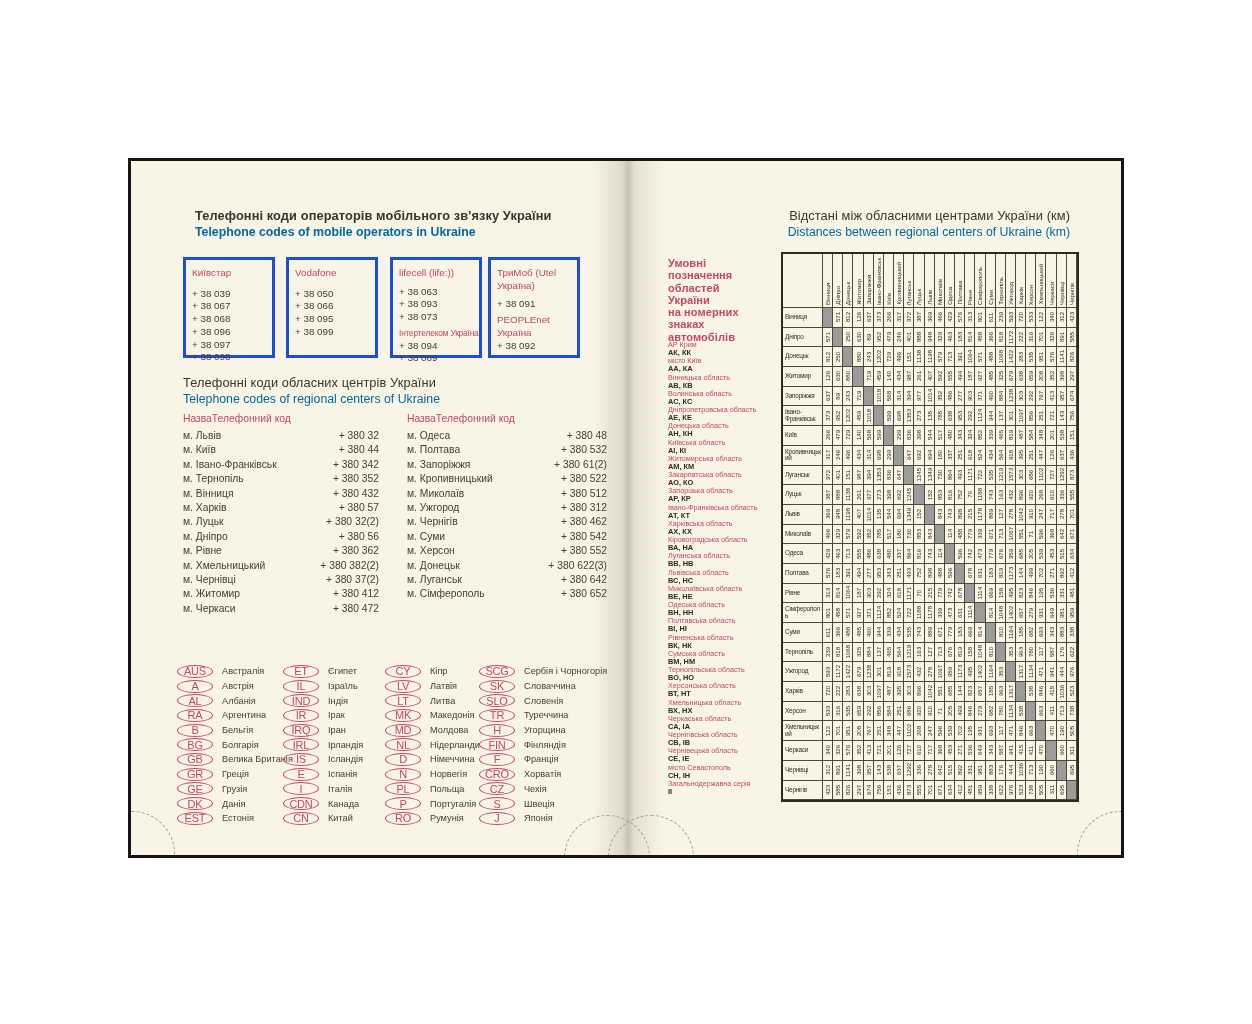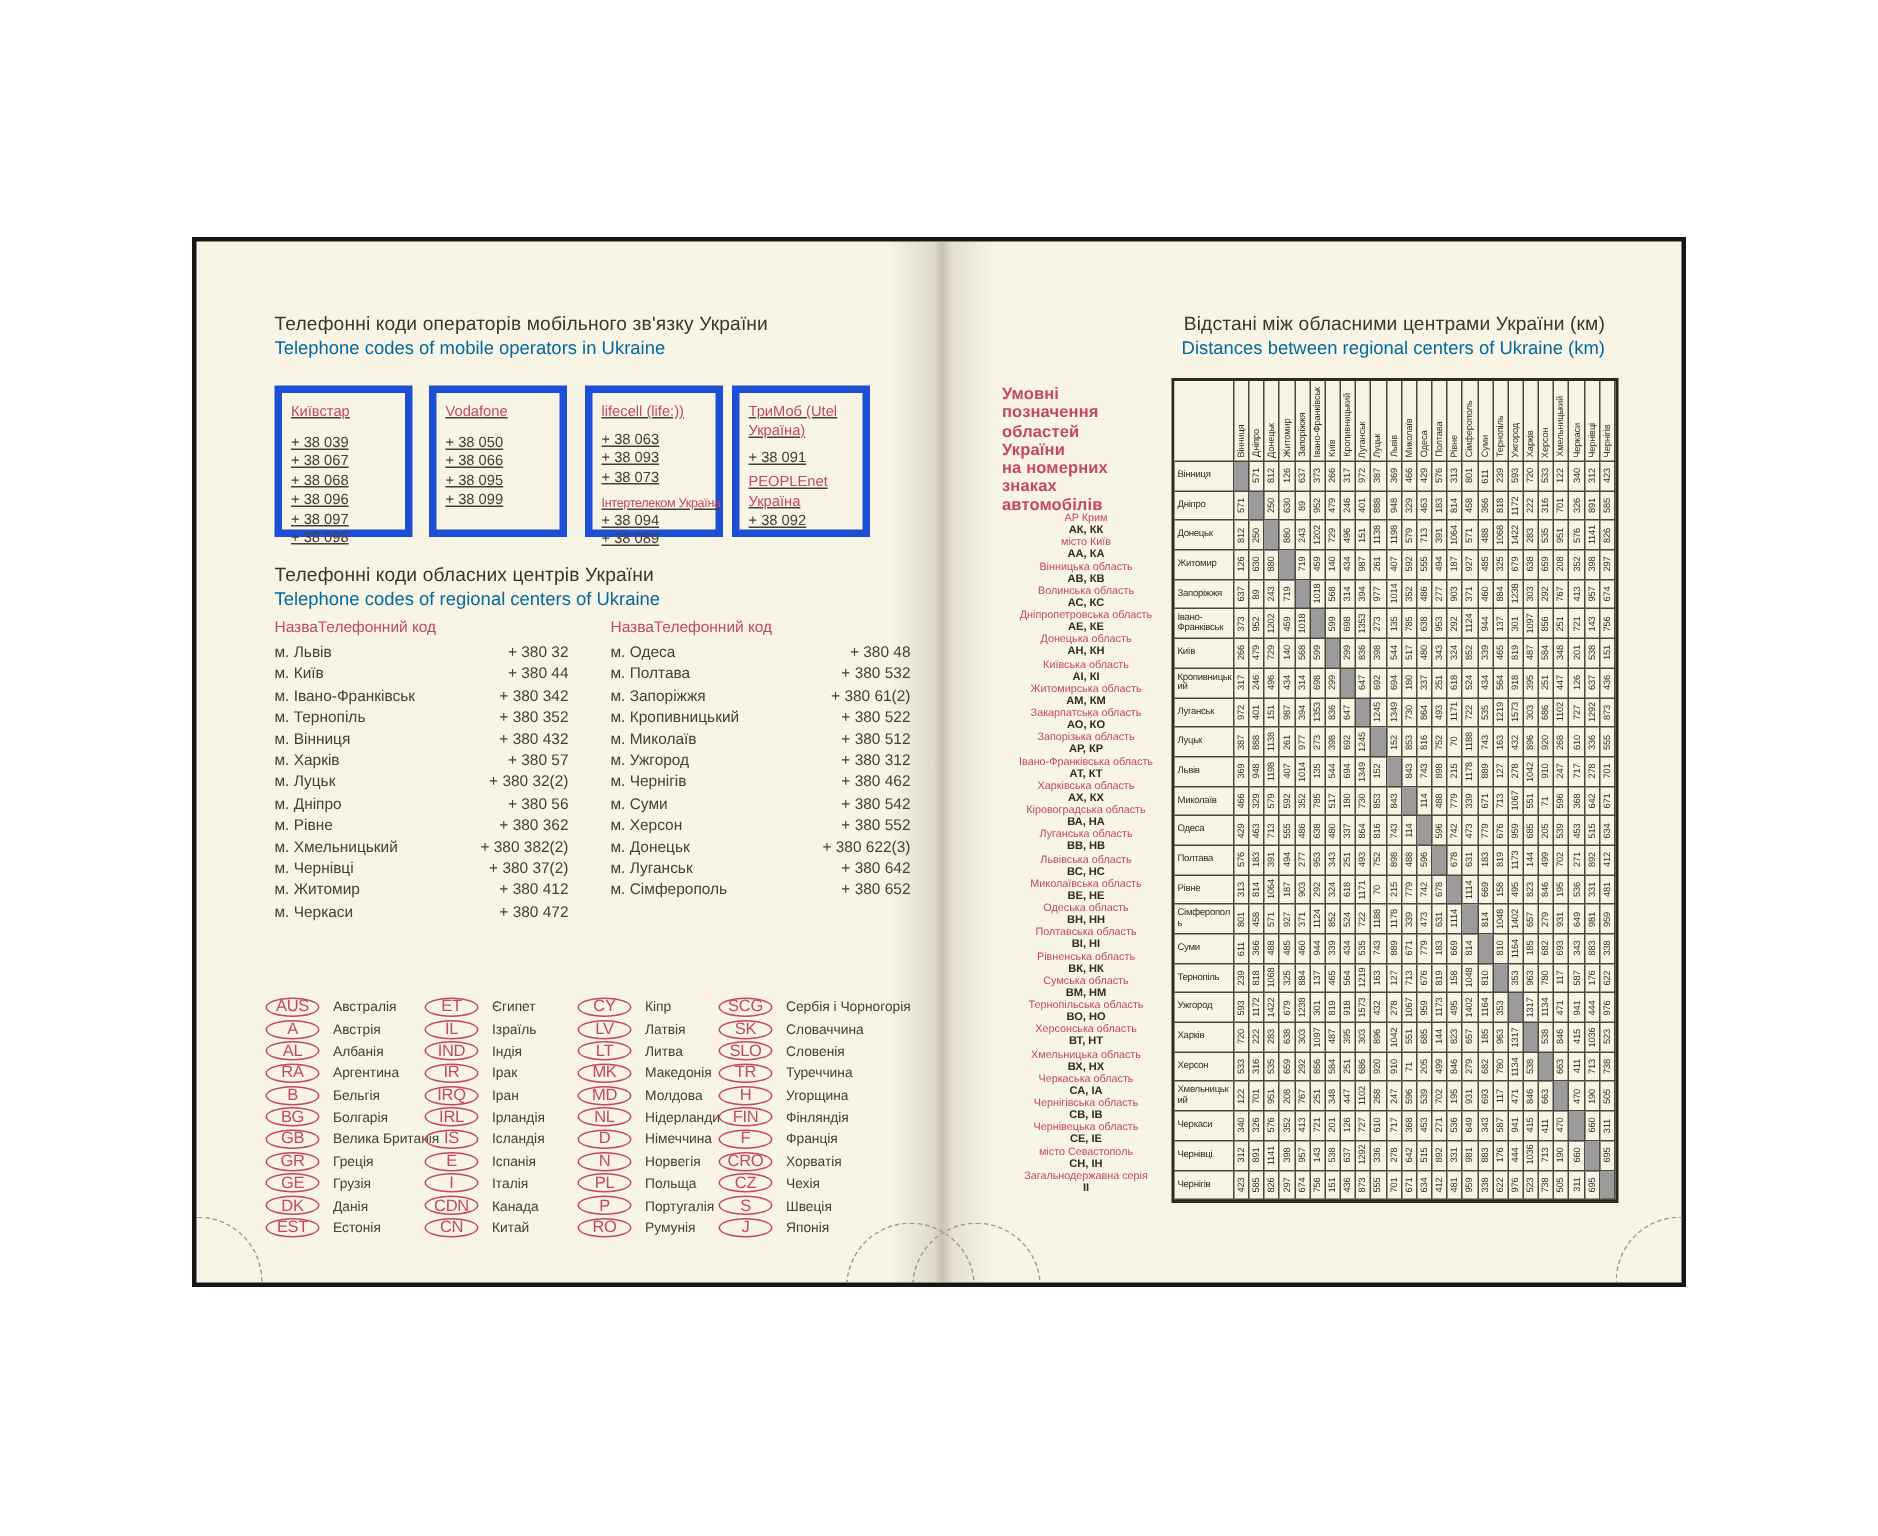--- a/index.html
+++ b/index.html
@@ -21,27 +21,26 @@
   .arc{position:absolute;width:84px;height:84px;border:1px dashed #a09a8a;border-radius:50%;background:transparent;}
   .arc.bl{left:-42px;bottom:-42px;}
   .arc.br{right:-42px;bottom:-42px;}
   .arc.sl{left:433px;bottom:-46px;}
   .arc.sr{left:477px;bottom:-46px;}
 
   .t-uk{font-size:12.8px;color:#3b362c;letter-spacing:.1px;}
   .t-en{font-size:12.3px;color:#0369a1;}
 
   
-  .sec1-title{position:absolute;left:52px;top:47px;line-height:16px;}
+  .sec1-title{position:absolute;left:64px;top:47px;line-height:16px;font-weight:bold;}
   .op-row{position:absolute;left:52px;top:96px;}
   .op-box{
-    position:absolute;top:0;width:92px;height:101px;border:5px solid #1d4ed8;
+    position:absolute;top:0;width:92px;height:101px;border:3px solid #1d4ed8;
     box-sizing:border-box;padding:7px 6px;font-size:9.8px;line-height:12.7px;color:#47412f;
     background:transparent;
-    text-decoration:underline;
   }
   .op-box:nth-child(1){left:0;}
   .op-box:nth-child(2){left:103px;}
   .op-box:nth-child(3){left:207px;}
   .op-box:nth-child(4){left:305px;}
   .op-title{color:#c5485f;margin-bottom:8px;}
   .op-title.sub{margin-top:3px;margin-bottom:0;}
   .op-box:nth-child(3) .op-title.sub{white-space:nowrap;font-size:8.4px;letter-spacing:-0.2px;}
   .op-box:nth-child(3) .op-title:first-child,
   .op-box:nth-child(4) .op-title:first-child{margin-bottom:6px;}
@@ -67,21 +66,21 @@
   }
   .country-name{font-size:9.2px;color:#47412f;white-space:nowrap;}
 
   
   .rp-title{position:absolute;right:51px;top:47px;text-align:right;line-height:16px;}
   .legend-title{
     position:absolute;left:537px;top:96px;color:#c5485f;font-size:11px;
     line-height:12.3px;font-weight:bold;white-space:pre-line;letter-spacing:.1px;
   }
   .legend-items{position:absolute;left:537px;top:180px;width:112px;}
-  .legend-item{height:16.25px;overflow:visible;text-align:center;}
+  .legend-item{height:16.25px;overflow:visible;}
   .legend-region{font-size:7.2px;line-height:8.1px;color:#c5485f;white-space:nowrap;}
   .legend-code{font-size:7.4px;line-height:8.1px;color:#2f2b23;font-weight:bold;}
 
   .dgrid{
     position:absolute;left:650px;top:91px;
     display:grid;
     grid-template-columns:40px repeat(25,10.16px);
     grid-template-rows:54px repeat(25,19.7px);
     border:2px solid #2e2a22;background:#f8f4e6;
   }

